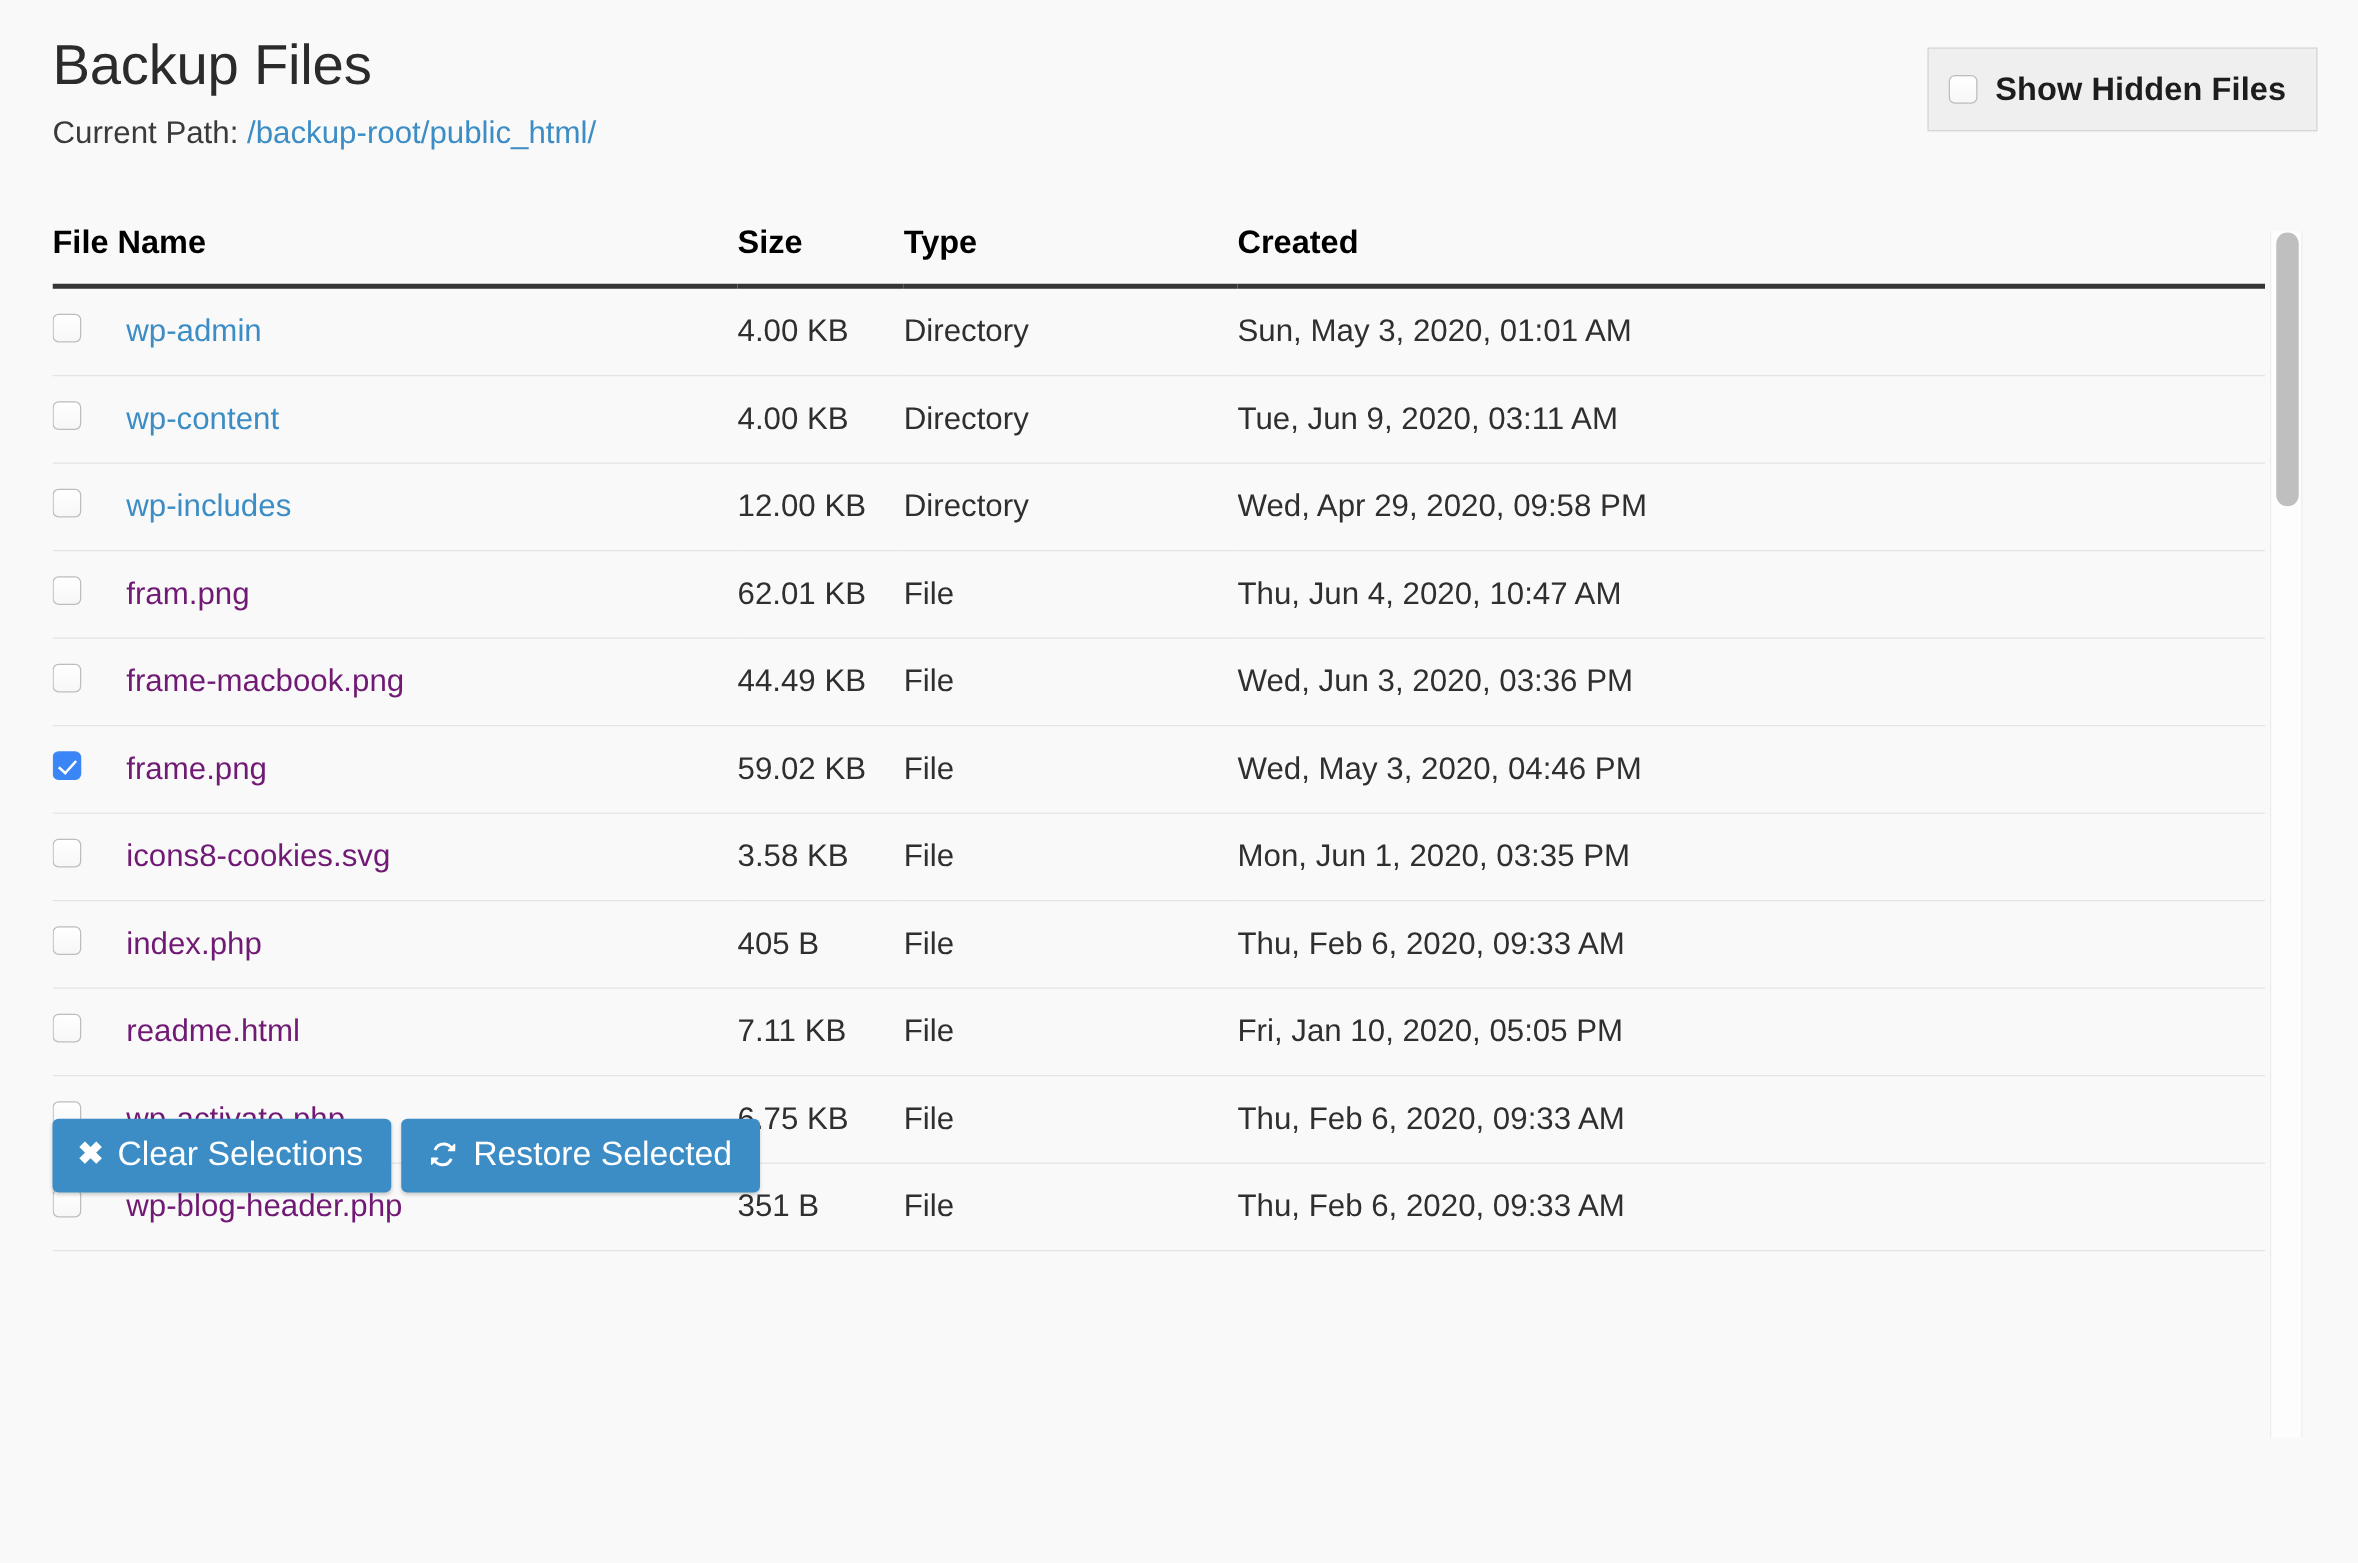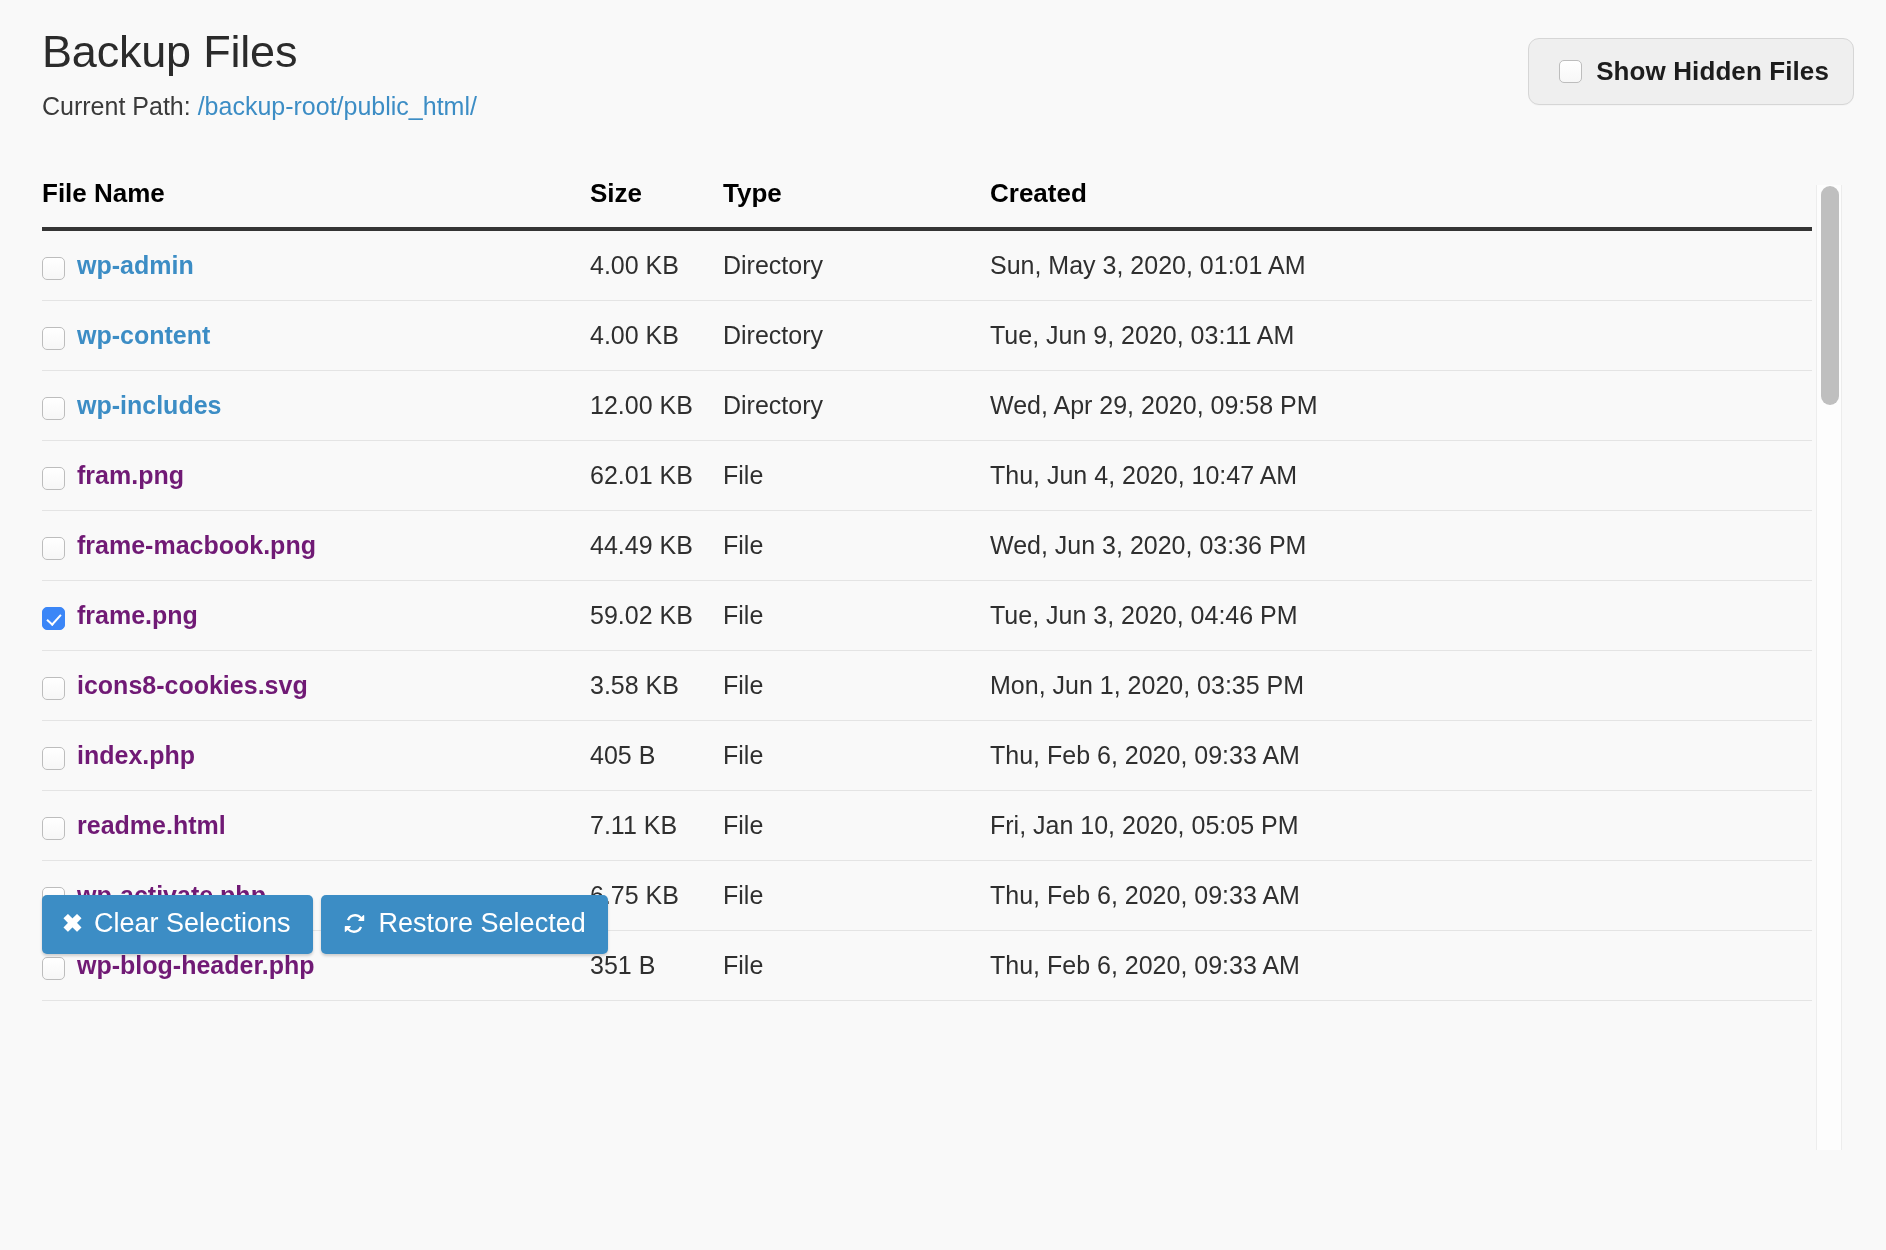--- a/index.html
+++ b/index.html
@@ -43,22 +43,22 @@
     cursor: pointer;
   }
 
   
   .hidden-files-box {
     position: absolute;
     right: 32px;
     top: 38px;
     background: #efefef;
     border: 1px solid #d6d6d6;
-    border-radius: 11px;
-    padding: 17px 24px 17px 30px;
+    border-radius: 0;
+    padding: 17px 24px 17px 16px;
     display: flex;
     align-items: center;
     gap: 14px;
     cursor: pointer;
     box-shadow: 0 1px 0 rgba(0,0,0,0.02);
   }
   .hidden-files-label {
     font-size: 26px;
     font-weight: bold;
     color: #1d1d1d;
@@ -128,23 +128,22 @@
   }
   .col-name  { width: 548px; }
   .col-size  { width: 133px; }
   .col-type  { width: 267px; }
   .col-created { width: 822px; }
 
   th.col-name, td.col-name { padding-left: 14px; }
 
   .name-cell {
     display: flex;
-    align-items: flex-end;
-    gap: 12px;
-    font-weight: bold;
+    align-items: flex-start;
+    gap: 36px;
   }
   .file-link {
     color: #3c8dc5;
     text-decoration: none;
     cursor: pointer;
   }
   .file-plain { color: #701a75; }
 
   
   .scrollbar-track {
@@ -289,21 +288,21 @@
           </tr>
           <tr>
             <td class="col-name">
               <div class="name-cell">
                 <span class="cbox checked"></span>
                 <span class="file-plain">frame.png</span>
               </div>
             </td>
             <td class="col-size">59.02 KB</td>
             <td class="col-type">File</td>
-            <td class="col-created">Tue, Jun 3, 2020, 04:46 PM</td>
+            <td class="col-created">Wed, May 3, 2020, 04:46 PM</td>
           </tr>
           <tr>
             <td class="col-name">
               <div class="name-cell">
                 <span class="cbox"></span>
                 <span class="file-plain">icons8-cookies.svg</span>
               </div>
             </td>
             <td class="col-size">3.58 KB</td>
             <td class="col-type">File</td>

